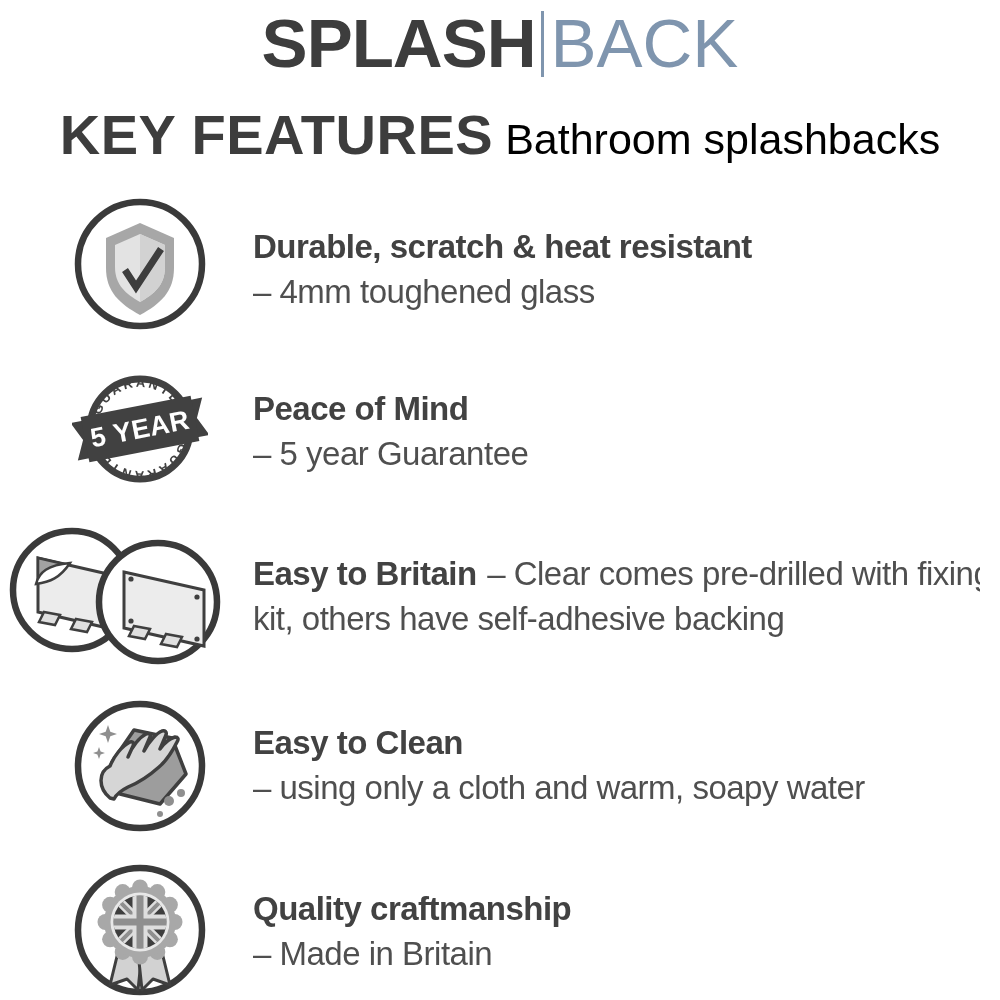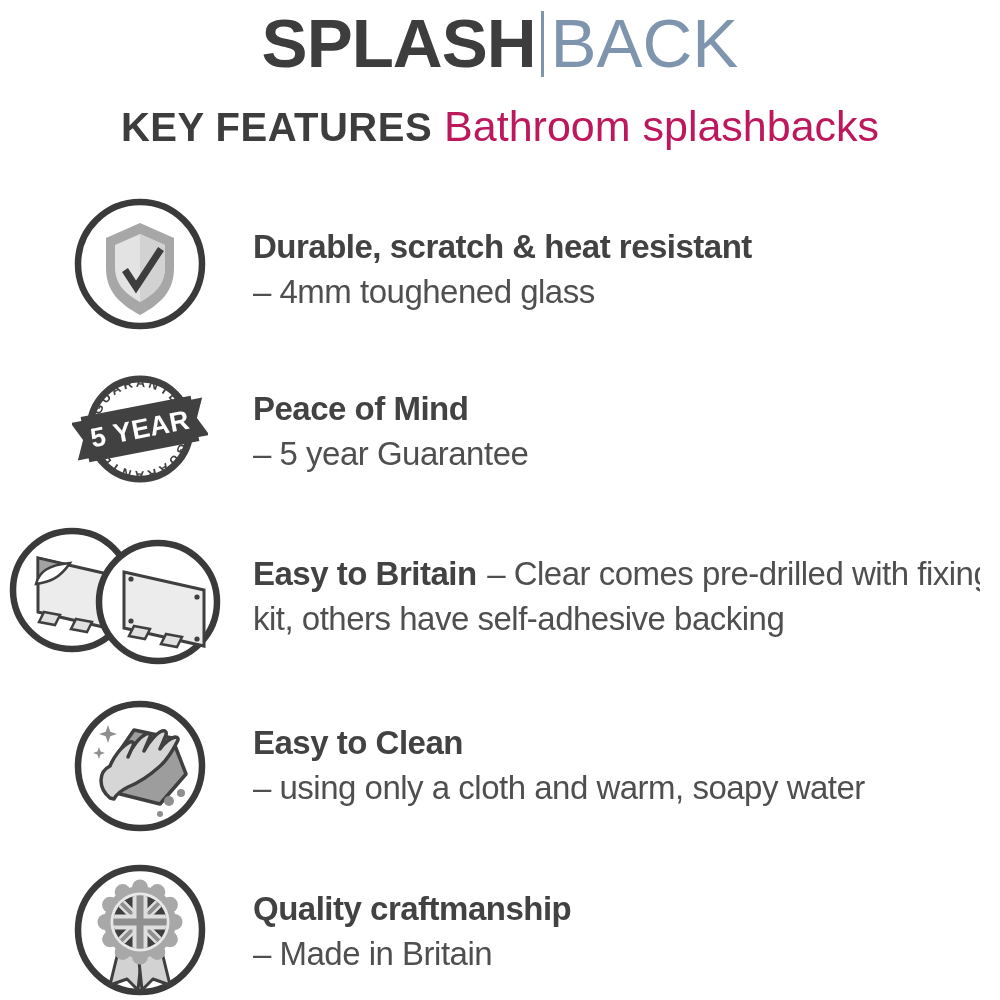--- a/index.html
+++ b/index.html
@@ -6,22 +6,22 @@
   .page{position:relative;width:980px;height:1000px;background:#ffffff;overflow:hidden;
         font-family:"Liberation Sans", sans-serif;}
 
   
   .logo{position:absolute;top:4px;left:0;width:1000px;text-align:center;white-space:nowrap;}
   .logo-splash{font-size:69px;font-weight:700;color:#3d3d3d;letter-spacing:-1px;vertical-align:middle;}
   .logo-bar{display:inline-block;width:3px;height:66px;background:#7f95ae;margin:0 6px;vertical-align:middle;}
   .logo-back{font-size:69px;font-weight:400;color:#7f95ae;letter-spacing:0px;vertical-align:middle;}
 
   .subtitle{position:absolute;top:102px;left:0;width:1000px;text-align:center;white-space:nowrap;}
-  .sub-key{font-size:40px;font-weight:600;color:#3d3d3d;letter-spacing:0.5px;}
-  .sub-bath{font-size:43px;font-weight:400;color:#be185d;margin-left:12px;}
+  .sub-key{font-size:56px;font-weight:600;color:#3d3d3d;letter-spacing:0.5px;}
+  .sub-bath{font-size:43px;font-weight:400;color:#000000;margin-left:12px;}
 
   
   .icon-box{position:absolute;left:72px;width:136px;height:136px;}
   .icon-box.wide{left:6px;width:218px;height:150px;}
   #icon1{top:196px;} #icon2{top:361px;} #icon3{top:522px;} #icon4{top:698px;} #icon5{top:862px;}
 
   .copy{position:absolute;left:253px;width:760px;font-size:33px;line-height:45px;
         letter-spacing:-0.5px;color:#4f4f4f;}
   #copy1{top:224px;} #copy2{top:386px;} #copy3{top:551px;} #copy4{top:720px;} #copy5{top:886px;}
   .copy .title{font-weight:700;color:#424242;}

